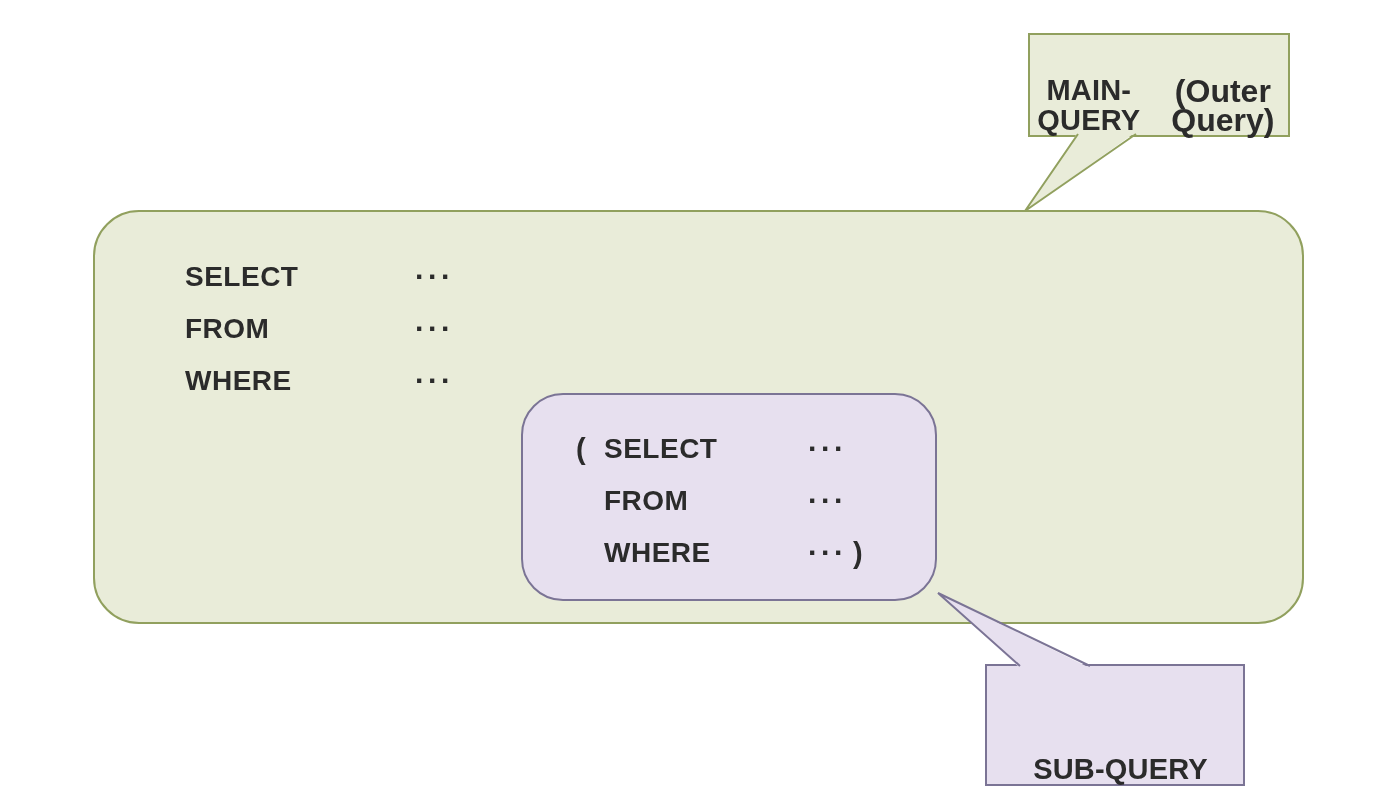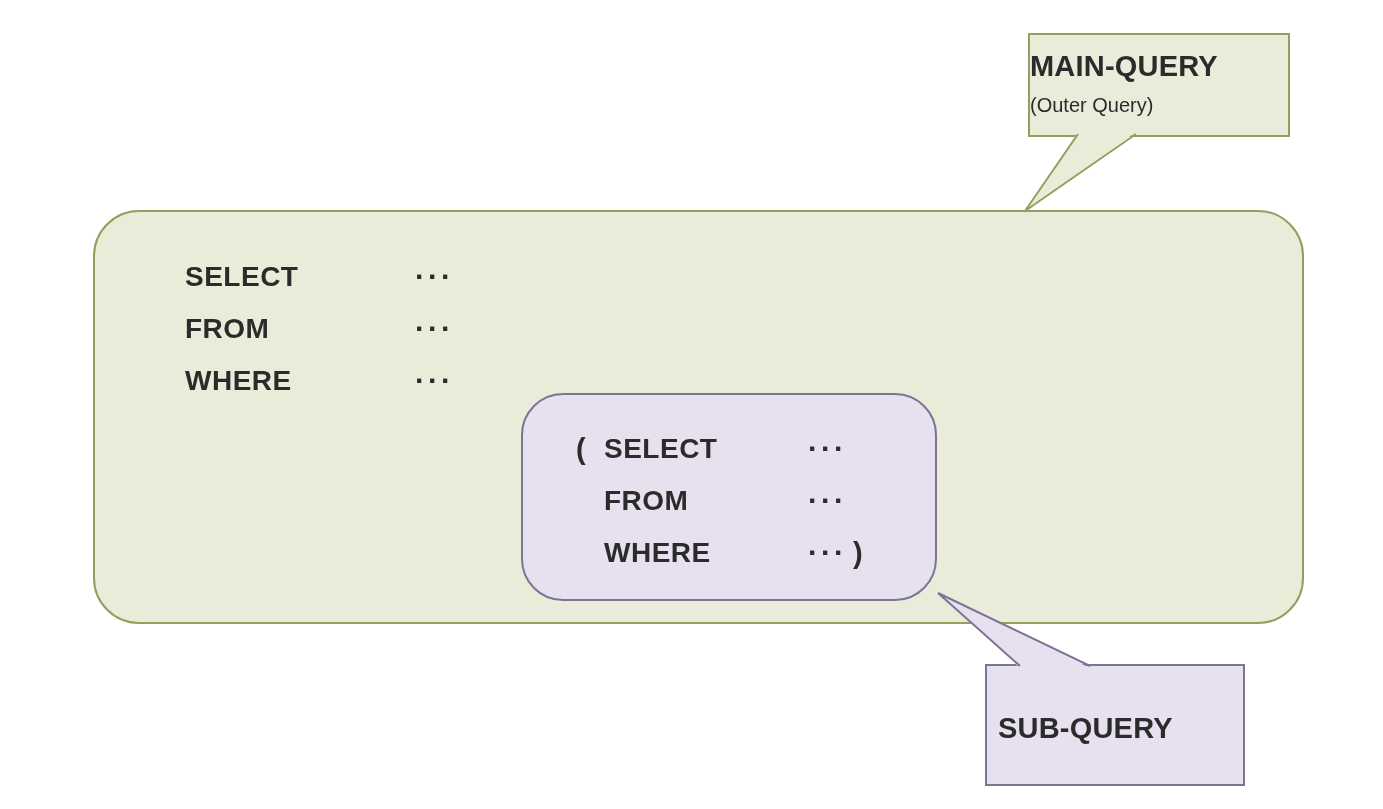--- a/index.html
+++ b/index.html
@@ -74,32 +74,32 @@
     letter-spacing: 3px; line-height: 34px;
   }
   .sq-close {
     position: absolute; left: 330px; top: 0;
     font-size: 29px; font-weight: bold; color: var(--text); line-height: 34px;
   }
 
   
   .callout {
     position: absolute;
-    display: flex; flex-direction: column;
-    justify-content: center; align-items: flex-start;
+    display: flex; flex-direction: row;
+    justify-content: center; align-items: flex-end;
     gap: 10px;
     text-align: center;
     z-index: 15;
   }
   .callout .title {
     font-size: 29px; font-weight: bold; color: var(--text);
     line-height: 30px; letter-spacing: 0.2px;
   }
   .callout .subtitle {
-    font-size: 20px; font-weight: normal; color: var(--text);
+    font-size: 32px; font-weight: bold; color: var(--text);
     line-height: 29px;
   }
   .callout-main {
     left: 1028px; top: 33px;
     width: 262px; height: 104px;
     background: var(--main_fill);
     border: 2px solid var(--main_border);
   }
   .callout-sub {
     left: 985px; top: 664px;

